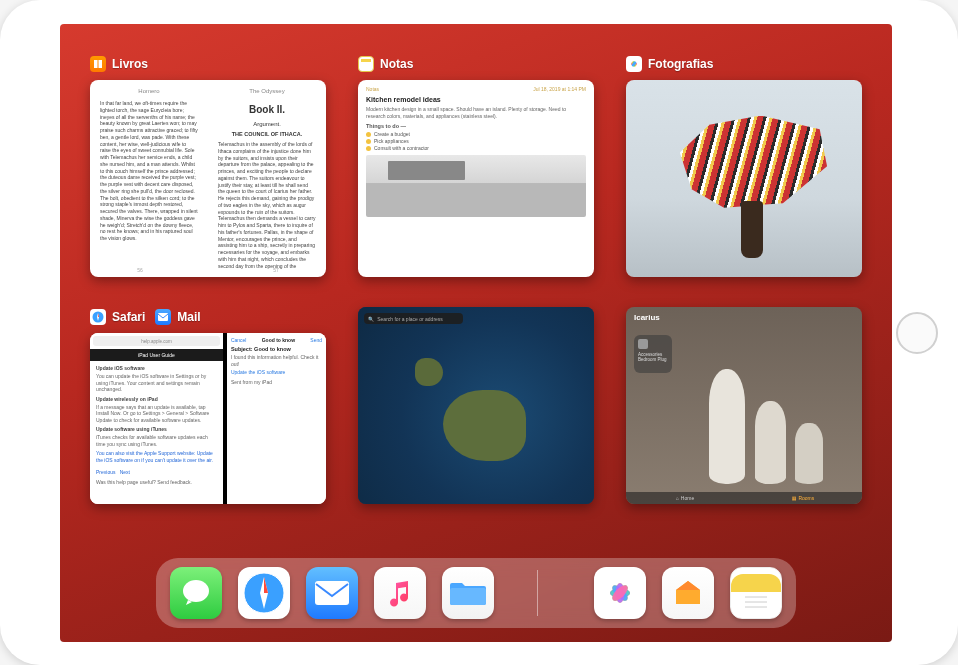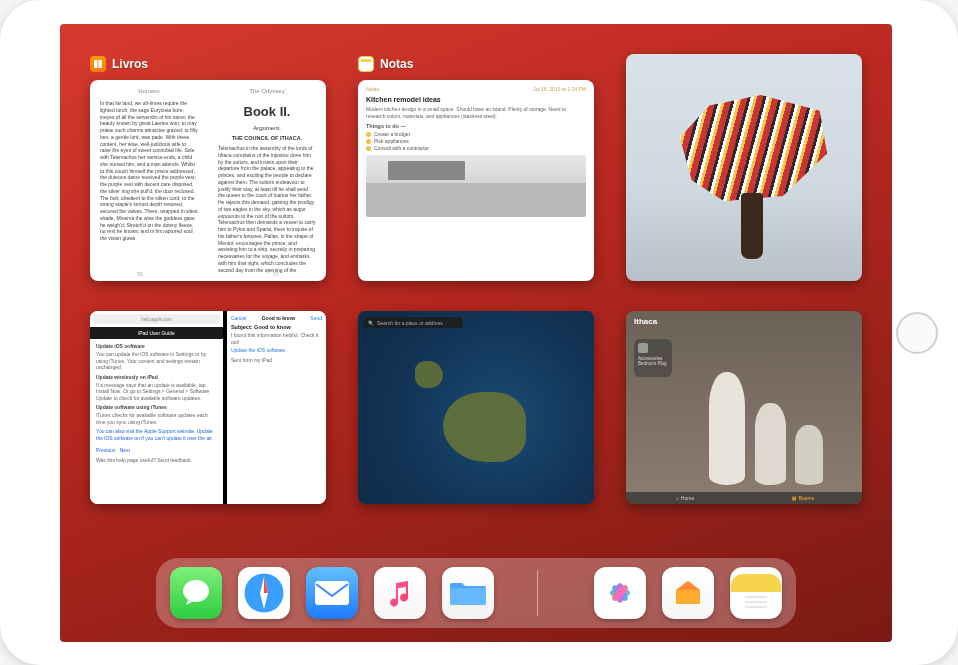--- a/index.html
+++ b/index.html
@@ -60,21 +60,21 @@
     .app-title { color: #fff; font-size: 12px; font-weight: 700; text-shadow: 0 1px 1px rgba(0,0,0,0.3); }
     .app-thumb {
       flex: 1; background: #fff; border-radius: 8px;
       box-shadow: 0 4px 12px rgba(0,0,0,0.35);
       overflow: hidden; position: relative;
     }
     
     .livros-thumb { display: flex; font-size: 5px; color: #333; }
     .livros-thumb .page { flex: 1; padding: 8px 10px; }
     .livros-thumb .ptitle { text-align: center; font-size: 6px; color: #888; margin-bottom: 6px; }
-    .livros-thumb .booktitle { text-align: center; font-size: 13px; font-weight: 600; margin-bottom: 6px; margin-top: 10px; }
+    .livros-thumb .booktitle { text-align: center; font-size: 10px; font-weight: 600; margin-bottom: 6px; margin-top: 10px; }
     .livros-thumb .subtitle { text-align: center; font-size: 6px; margin-bottom: 4px; }
     .livros-thumb .council { text-align: center; font-size: 5.5px; font-weight: 600; margin-bottom: 4px; }
     .livros-thumb p { line-height: 1.35; color: #444; }
     .livros-thumb .pgnum { position: absolute; bottom: 4px; font-size: 5px; color: #aaa; }
     .livros-thumb .pgnum.l { left: 20%; } .livros-thumb .pgnum.r { right: 20%; }
     
     .notas-thumb { padding: 6px 8px; font-size: 5px; color: #555; }
     .notas-thumb .nt-top { display: flex; justify-content: space-between; font-size: 5px; color: #c9a44a; margin-bottom: 4px; }
     .notas-thumb .nt-title { font-size: 7px; font-weight: 700; margin-bottom: 3px; color: #222; }
     .notas-thumb .nt-line { font-size: 5px; color: #666; margin-bottom: 4px; line-height: 1.3; }
@@ -222,29 +222,59 @@
             </div>
           <div class="nt-item">
               <span class="nt-dot"></span>
               <span>Consult with a contractor</span>
             </div>
           <div class="nt-img"></div>
         </div>
       </div>
 
       <div class="app-card">
+        <div class="app-header">
+          <span class="app-icon photos">
+            <svg width="12" height="12" viewBox="0 0 12 12">
+                <g transform="translate(6,6)">
+              <ellipse rx="3" ry="1.4" fill="#ff5a5a" transform="rotate(0)"></ellipse>
+              <ellipse rx="3" ry="1.4" fill="#ffc04a" transform="rotate(45)"></ellipse>
+              <ellipse rx="3" ry="1.4" fill="#6ed36e" transform="rotate(90)"></ellipse>
+              <ellipse rx="3" ry="1.4" fill="#4aa7ff" transform="rotate(135)"></ellipse>
+            </g>
+              </svg>
+          </span>
+          <span class="app-title">Fotografias</span>
+        </div>
         <div class="app-thumb fotos-thumb">
           <div class="figure">
             <div class="cloth"></div>
             <div class="legs"></div>
           </div>
         </div>
       </div>
 
       <div class="app-card">
+        <div class="app-header">
+          <span class="app-icon safari">
+            <svg width="12" height="12" viewBox="0 0 12 12">
+                <circle cx="6" cy="6" r="5.5" fill="#3aa0ff"></circle>
+                <polygon points="6,2 7,6 6,10 5,6" fill="#fff"></polygon>
+                <polygon points="6,2 7,6 6,6" fill="#ff4a3a"></polygon>
+              </svg>
+          </span>
+          <span class="app-title">Safari</span>
+          <span class="app-icon mail" style="margin-left:4px">
+            <svg width="10" height="8" viewBox="0 0 10 8">
+                <rect width="10" height="8" rx="1" fill="#fff"></rect>
+                <path d="M0 1l5 4 5-4" stroke="#3a8aff" stroke-width="1" fill="none"></path>
+              </svg>
+          </span>
+          <span class="app-title">Mail</span>
+        </div>
         <div class="app-thumb split-thumb">
           <div class="safari-pane">
             <div class="url">help.apple.com</div>
             <div class="blackbar">iPad User Guide</div>
             <div class="content">
               <div class="hd">Update iOS software</div>
               <div class="ln">You can update the iOS software in Settings or by using iTunes. Your content and settings remain unchanged.</div>
               <div class="hd">Update wirelessly on iPad</div>
               <div class="ln">If a message says that an update is available, tap Install Now. Or go to Settings &gt; General &gt; Software Update to check for available software updates.</div>
               <div class="hd">Update software using iTunes</div>
@@ -278,21 +308,21 @@
           <div class="island2"></div>
           <div class="search">
             <span>🔍</span>
             <span>Search for a place or address</span>
           </div>
         </div>
       </div>
 
       <div class="app-card">
         <div class="app-thumb casa-thumb">
-          <div class="room-label">Ithaca</div>
+          <div class="room-label">Icarius</div>
           <div class="tile">
             <div class="dot"></div>
             <div>Accessories</div>
             <div>Bedroom Plug</div>
           </div>
           <div class="vases">
             <div class="vase v1"></div>
               <div class="vase v2"></div>
               <div class="vase v3"></div>
           </div>

